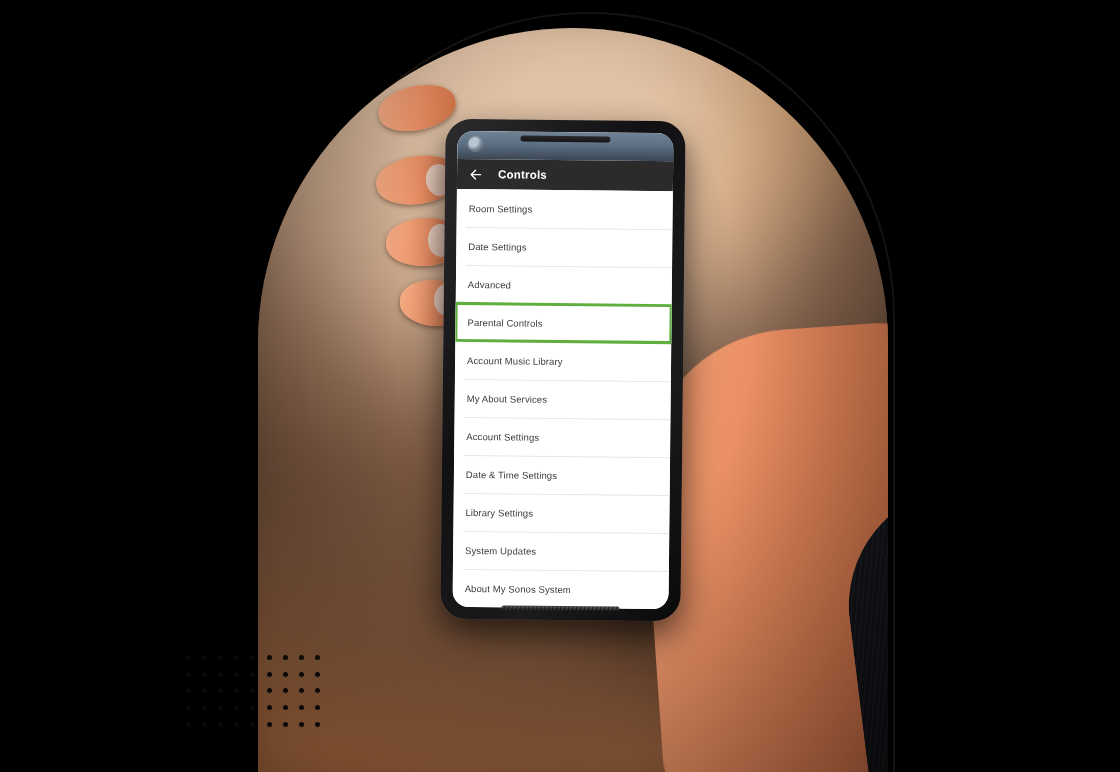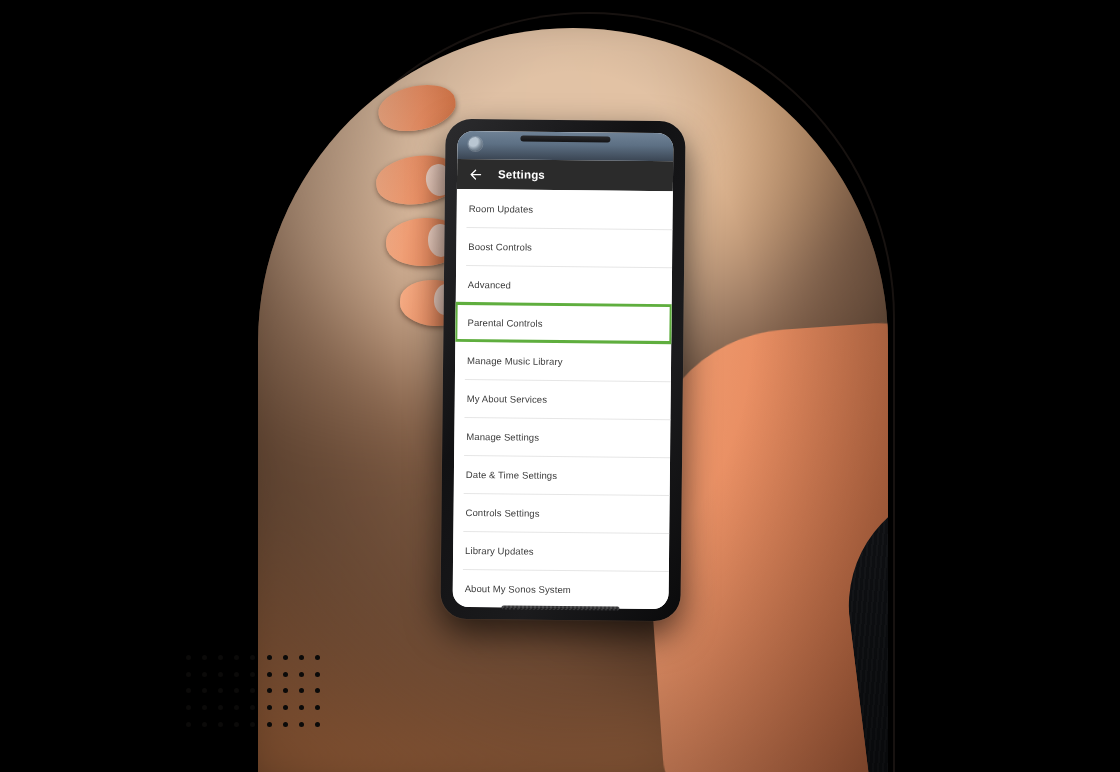--- a/index.html
+++ b/index.html
@@ -187,53 +187,53 @@
         <span class="earpiece"></span>
         <span class="camera-dot"></span>
       </div>
 
       <div class="appbar">
         <span class="back-arrow">
           <svg width="15" height="15" viewBox="0 0 24 24" aria-hidden="true">
             <path d="M20 12H5M5 12l7-7M5 12l7 7" fill="none" stroke="currentColor" stroke-width="2.1" stroke-linecap="round" stroke-linejoin="round"></path>
           </svg>
         </span>
-        <span class="appbar-title">Settings</span>
+        <span class="appbar-title">Controls</span>
       </div>
 
       <div class="list" id="settings-list">
           <div class="list-item">
-            <span class="list-label">Room Updates</span>
-          </div>
-          <div class="list-item">
-            <span class="list-label">Boost Controls</span>
+            <span class="list-label">Room Settings</span>
+          </div>
+          <div class="list-item">
+            <span class="list-label">Date Settings</span>
           </div>
           <div class="list-item">
             <span class="list-label">Advanced</span>
           </div>
           <div class="list-item highlight" style="outline-color: rgb(95, 174, 62);">
             <span class="list-label">Parental Controls</span>
           </div>
           <div class="list-item">
-            <span class="list-label">Manage Music Library</span>
+            <span class="list-label">Account Music Library</span>
           </div>
           <div class="list-item">
             <span class="list-label">My About Services</span>
           </div>
           <div class="list-item">
-            <span class="list-label">Manage Settings</span>
+            <span class="list-label">Account Settings</span>
           </div>
           <div class="list-item">
             <span class="list-label">Date &amp; Time Settings</span>
           </div>
           <div class="list-item">
-            <span class="list-label">Controls Settings</span>
-          </div>
-          <div class="list-item">
-            <span class="list-label">Library Updates</span>
+            <span class="list-label">Library Settings</span>
+          </div>
+          <div class="list-item">
+            <span class="list-label">System Updates</span>
           </div>
           <div class="list-item">
             <span class="list-label">About My Sonos System</span>
           </div>
         </div>
 
     </div>
 
     <div class="chin">
       <span class="grille"></span>

